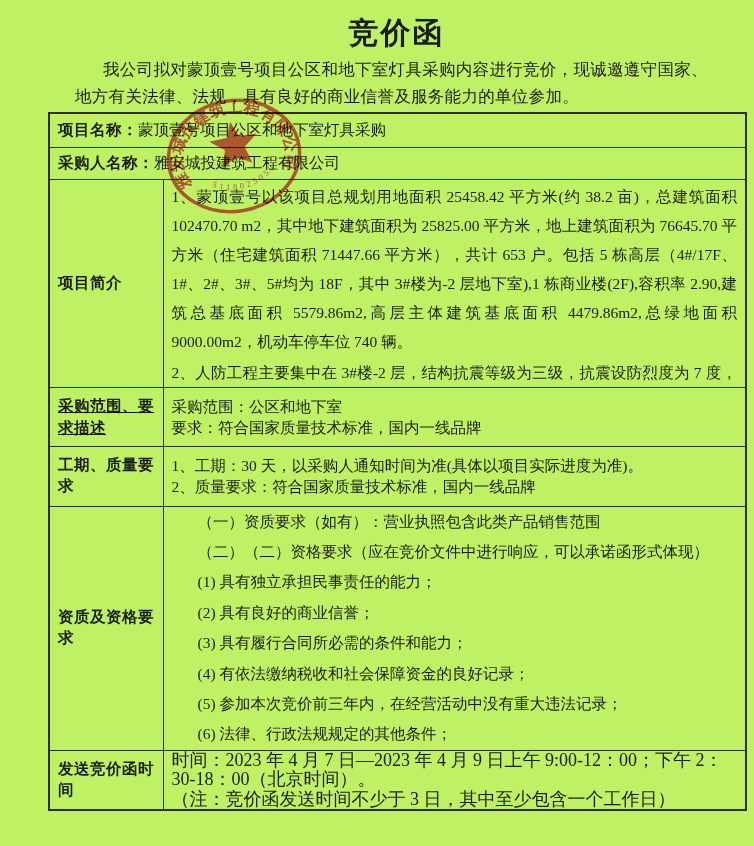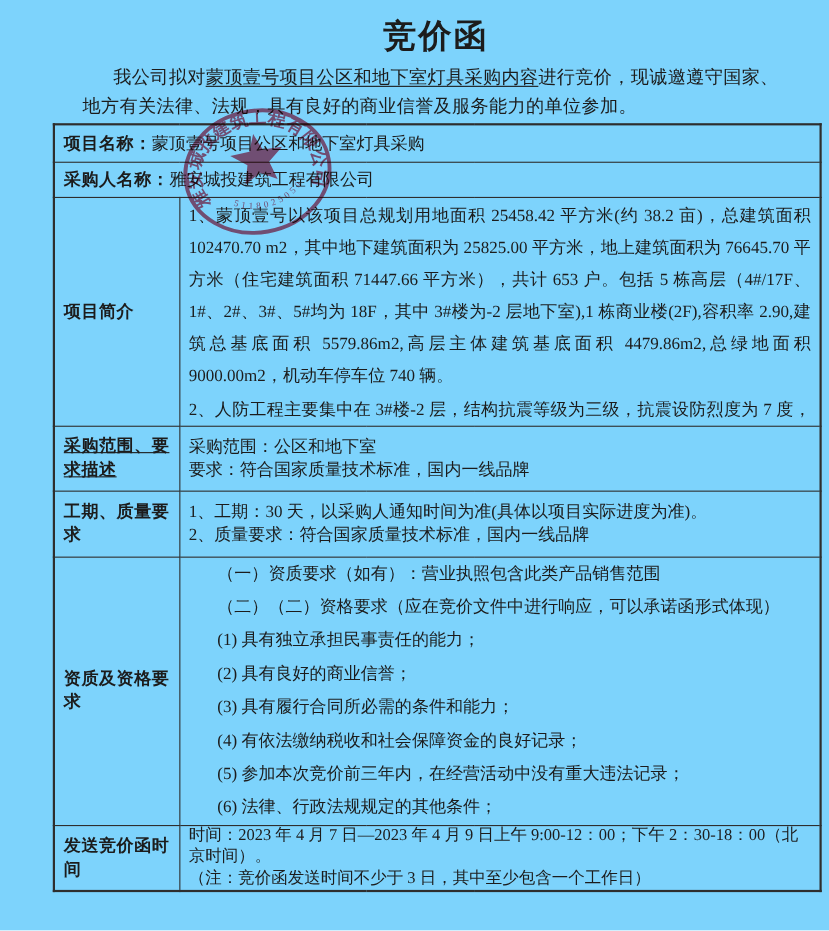--- a/index.html
+++ b/index.html
@@ -1,32 +1,32 @@
 <!DOCTYPE html>
 <html><head>
 <meta charset="utf-8">
 <style>
   html,body{margin:0;padding:0;background:#ffffff;}
   .doc{
     position:relative;
     width:754px;height:846px;
-    background:#7dd3fc;
+    background:#bef264;
     font-family:"Liberation Serif","DejaVu Serif",serif;
     color:#1c1c1c;
     overflow:hidden;
   }
   .title{
     position:absolute;top:13px;left:48px;width:697px;
     text-align:center;font-size:30px;font-weight:bold;letter-spacing:2px;
   }
   .intro{
     position:absolute;top:56px;left:75px;width:646px;
     font-size:16.5px;line-height:27px;text-indent:28px;letter-spacing:.3px;
   }
-  .intro .u{text-decoration:underline;text-underline-offset:3px;margin-top:32px;}
+  .intro .u{text-underline-offset:3px;margin-top:32px;}
   table.bid{
     position:absolute;top:112px;left:48px;width:697px;
     border-collapse:collapse;table-layout:fixed;
   }
   table.bid td{
     border:1.6px solid #2e2e2e;
     font-size:15.5px;vertical-align:middle;
     padding:0 8px;overflow:hidden;
   }
   table.bid{border:2.2px solid #2e2e2e;}
@@ -34,21 +34,21 @@
   tr.r1{height:34px;} tr.r2{height:32px;} tr.r3{height:36px;}
   tr.r4{height:208px;} tr.r5{height:59px;} tr.r6{height:60px;}
   tr.r7{height:244px;} tr.r8{height:41px;}
   td.vtop{vertical-align:top;padding-top:10px;}
   .ovr{height:202px;overflow:hidden;}
   .ovr p{margin:0;line-height:29px;text-align:justify;}
   .ovr p+p{margin-top:2px;}
   .two-line div{line-height:21px;}
   .r5c{padding-top:2px;}
   .quali div{line-height:30.4px;padding-left:26px;white-space:nowrap;}
-  .send div{line-height:19.5px;font-size:15px;}
+  .send div{line-height:19.5px;font-size:18px;}
   .phone{font-size:16px;letter-spacing:.5px;}
   .lbl-wrap{line-height:22px;text-decoration:underline;}
   
   .seal{
     position:absolute;left:164px;top:96px;width:140px;height:120px;
     transform:rotate(-10deg);
     opacity:.85;
     mix-blend-mode:multiply;
     pointer-events:none;
   }

